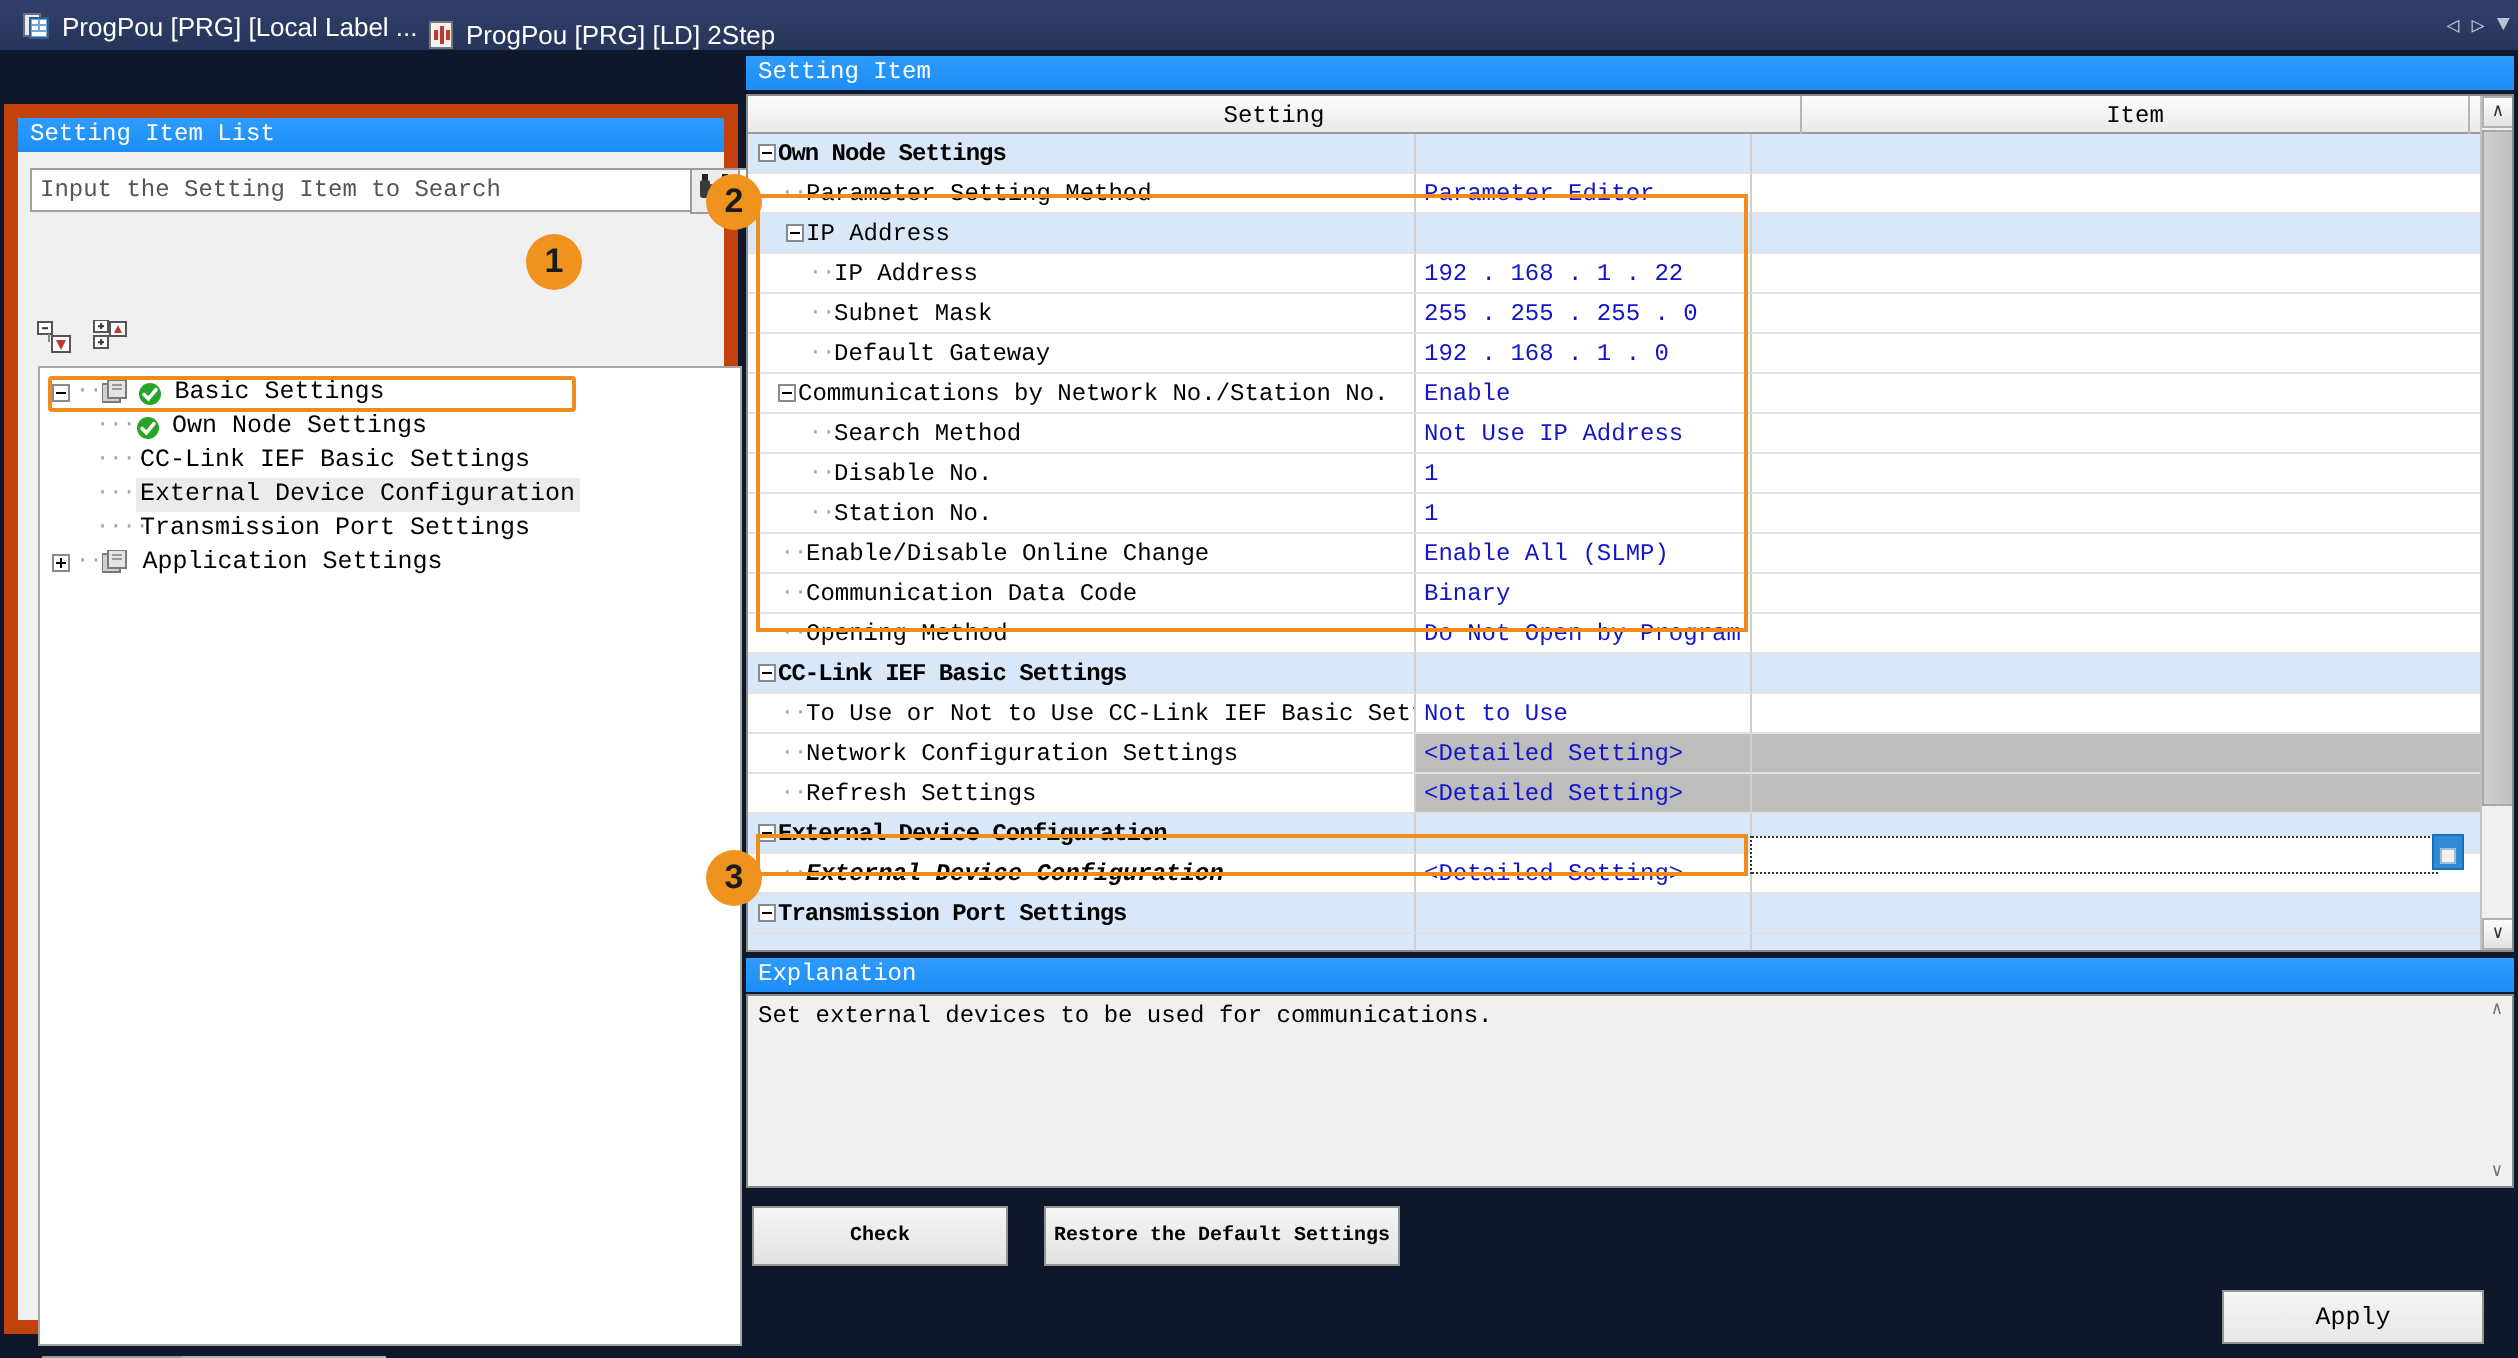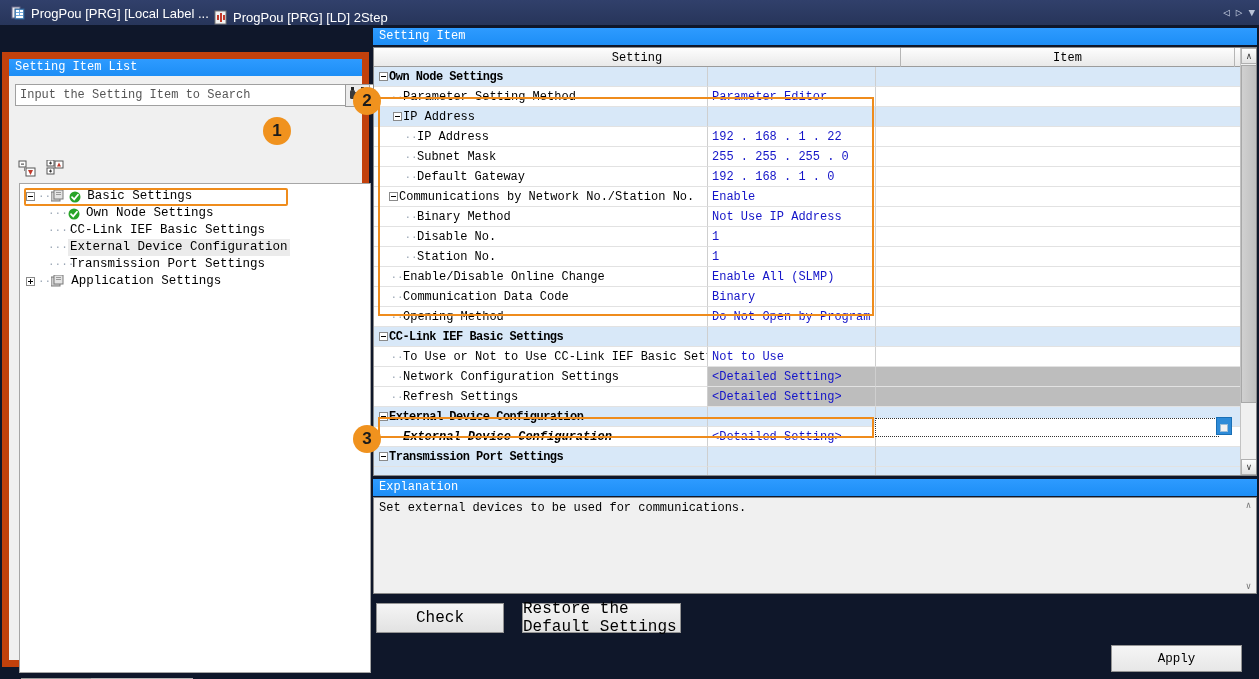--- a/index.html
+++ b/index.html
@@ -201,26 +201,27 @@
     padding:3px 5px;
   }
   .expl-scroll { position:absolute; right:0; top:0; width:15px; height:95px; background:#f0f0f0; }
   .expl-scroll .a { width:15px; height:14px; display:flex; align-items:center; justify-content:center; font-size:9px; color:#777;}
   .expl-scroll .a.down { position:absolute; bottom:0; left:0;}
 
   .btnrow { position:absolute; left:376px; top:603px; }
   .dlgbtn {
     height:30px; background:linear-gradient(#f5f5f5,#e2e2e2);
     border:1px solid #949494;
-    font-family:"Liberation Mono", monospace; font-size:16px; color:#000;
+    font-family:"Liberation Mono", monospace; font-size:10px; color:#000;
     display:inline-flex; align-items:center; justify-content:center;
     cursor:default;
+    font-weight:bold;
   }
   .btn-check { position:absolute; left:0; top:0; width:128px; }
-  .btn-restore { position:absolute; left:146px; top:0; width:159px; }
+  .btn-restore { position:absolute; left:146px; top:0; width:178px; }
   .btn-apply {
     position:absolute; left:1111px; top:645px; width:131px; height:27px;
     background:linear-gradient(#f5f5f5,#e7e7e7); border:1px solid #949494;
     display:flex; align-items:center; justify-content:center;
     font-family:"Liberation Mono", monospace; font-size:12.5px; color:#000;
   }
 
   
   .badge {
     position:absolute; width:28px; height:28px; border-radius:50%;
@@ -445,21 +446,21 @@
                 <span class="gexp"></span>
               </span>
               <span>Communications by Network No./Station No.</span>
             </div>
             <div class="gcell-val">Enable</div>
             <div class="gcell-rest"></div>
           </div>
           <div class="grow norm">
             <div class="gcell-item" style="padding-left: 31px;">
               <span class="treemark dashline">··</span>
-              <span>Binary Method</span>
+              <span>Search Method</span>
             </div>
             <div class="gcell-val">Not Use IP Address</div>
             <div class="gcell-rest"></div>
           </div>
           <div class="grow norm">
             <div class="gcell-item" style="padding-left: 31px;">
               <span class="treemark dashline">··</span>
               <span>Disable No.</span>
             </div>
             <div class="gcell-val">1</div>

